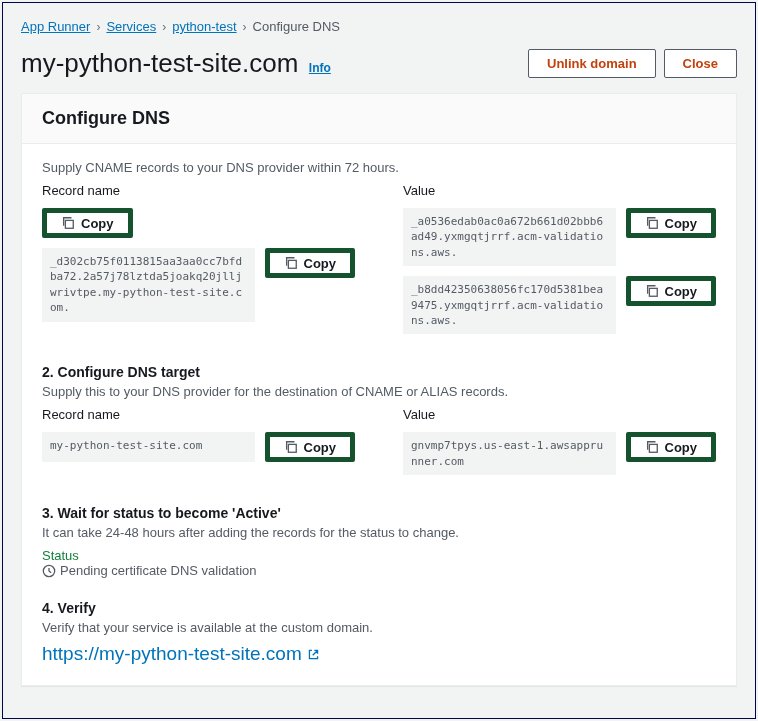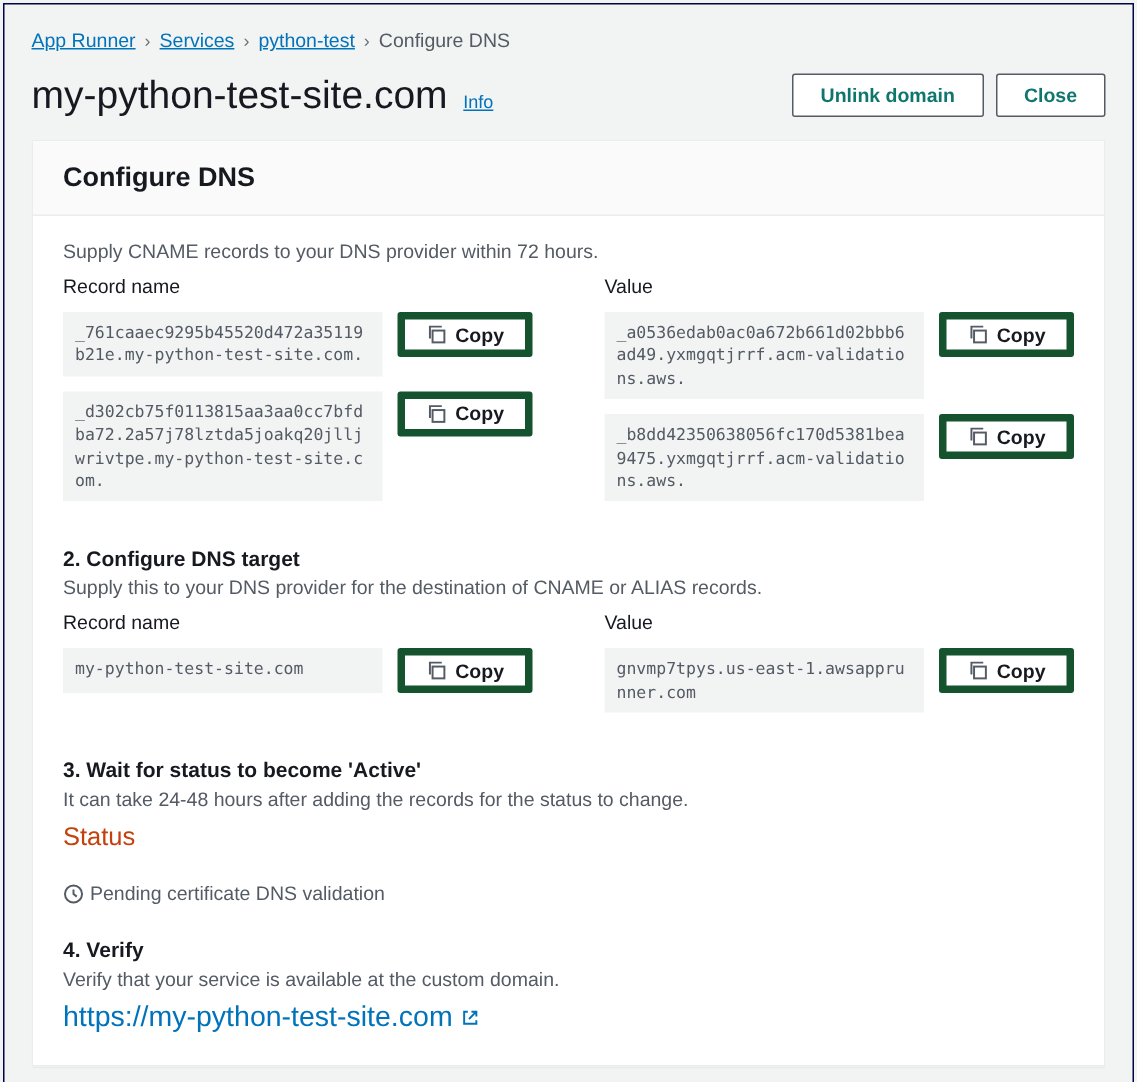--- a/index.html
+++ b/index.html
@@ -40,35 +40,35 @@
   }
   .header-row h1 {
     font-size: 26px;
     font-weight: 400;
     color: #16191f;
     display: inline;
   }
   .info-link {
     color: #0073bb;
     font-size: 12px;
-    font-weight: 400;
+    font-weight: 700;
     margin-left: 6px;
     vertical-align: middle;
   }
   .header-actions {
     display: flex;
     gap: 8px;
   }
   .btn {
     background: #fff;
     border: 1px solid #545b64;
     padding: 6px 18px;
     font-size: 13px;
     font-weight: 700;
-    color: #0f766e;
+    color: #c2410c;
     cursor: pointer;
     border-radius: 2px;
     display: inline-flex;
     align-items: center;
     gap: 6px;
   }
   .panel {
     background: #fff;
     border: 1px solid #eaeded;
     box-shadow: 0 1px 1px rgba(0,0,0,0.05);
@@ -142,23 +142,23 @@
     gap: 6px;
     align-self: flex-start;
     height: 30px;
   }
   .copy-icon {
     width: 14px; height: 14px;
     display: inline-block;
   }
   .section-gap { height: 22px; }
   .status-label {
-    font-size: 17px;
-    color: #c2410c;
-    margin-bottom: 20px;
+    font-size: 13px;
+    color: #15803d;
+    margin-bottom: 0;
   }
   .status-row {
     display: flex;
     align-items: center;
     gap: 4px;
     font-size: 13px;
     color: #545b64;
   }
   .link {
     color: #0073bb;
@@ -199,21 +199,20 @@
       <h2>Configure DNS</h2>
     </div>
     <div class="panel-body">
 
       
       <div class="step-desc">Supply CNAME records to your DNS provider within 72 hours.</div>
       <div class="two-col">
         <div class="col">
           <div class="col-label">Record name</div>
           <div class="code-row">
-            <div class="code-box">_761caaec9295b45520d472a35119b21e.my-python-test-site.com.</div>
             <button class="copy-btn">
               <svg class="copy-icon" viewBox="0 0 16 16" fill="none" stroke="#545b64" stroke-width="1.5">
                   <rect x="5" y="5" width="9" height="9"></rect>
                   <path d="M3 11V2h9"></path>
                 </svg>
               <span>Copy</span>
             </button>
           </div>
           <div class="code-row">
             <div class="code-box">_d302cb75f0113815aa3aa0cc7bfdba72.2a57j78lztda5joakq20jlljwrivtpe.my-python-test-site.com.</div>

